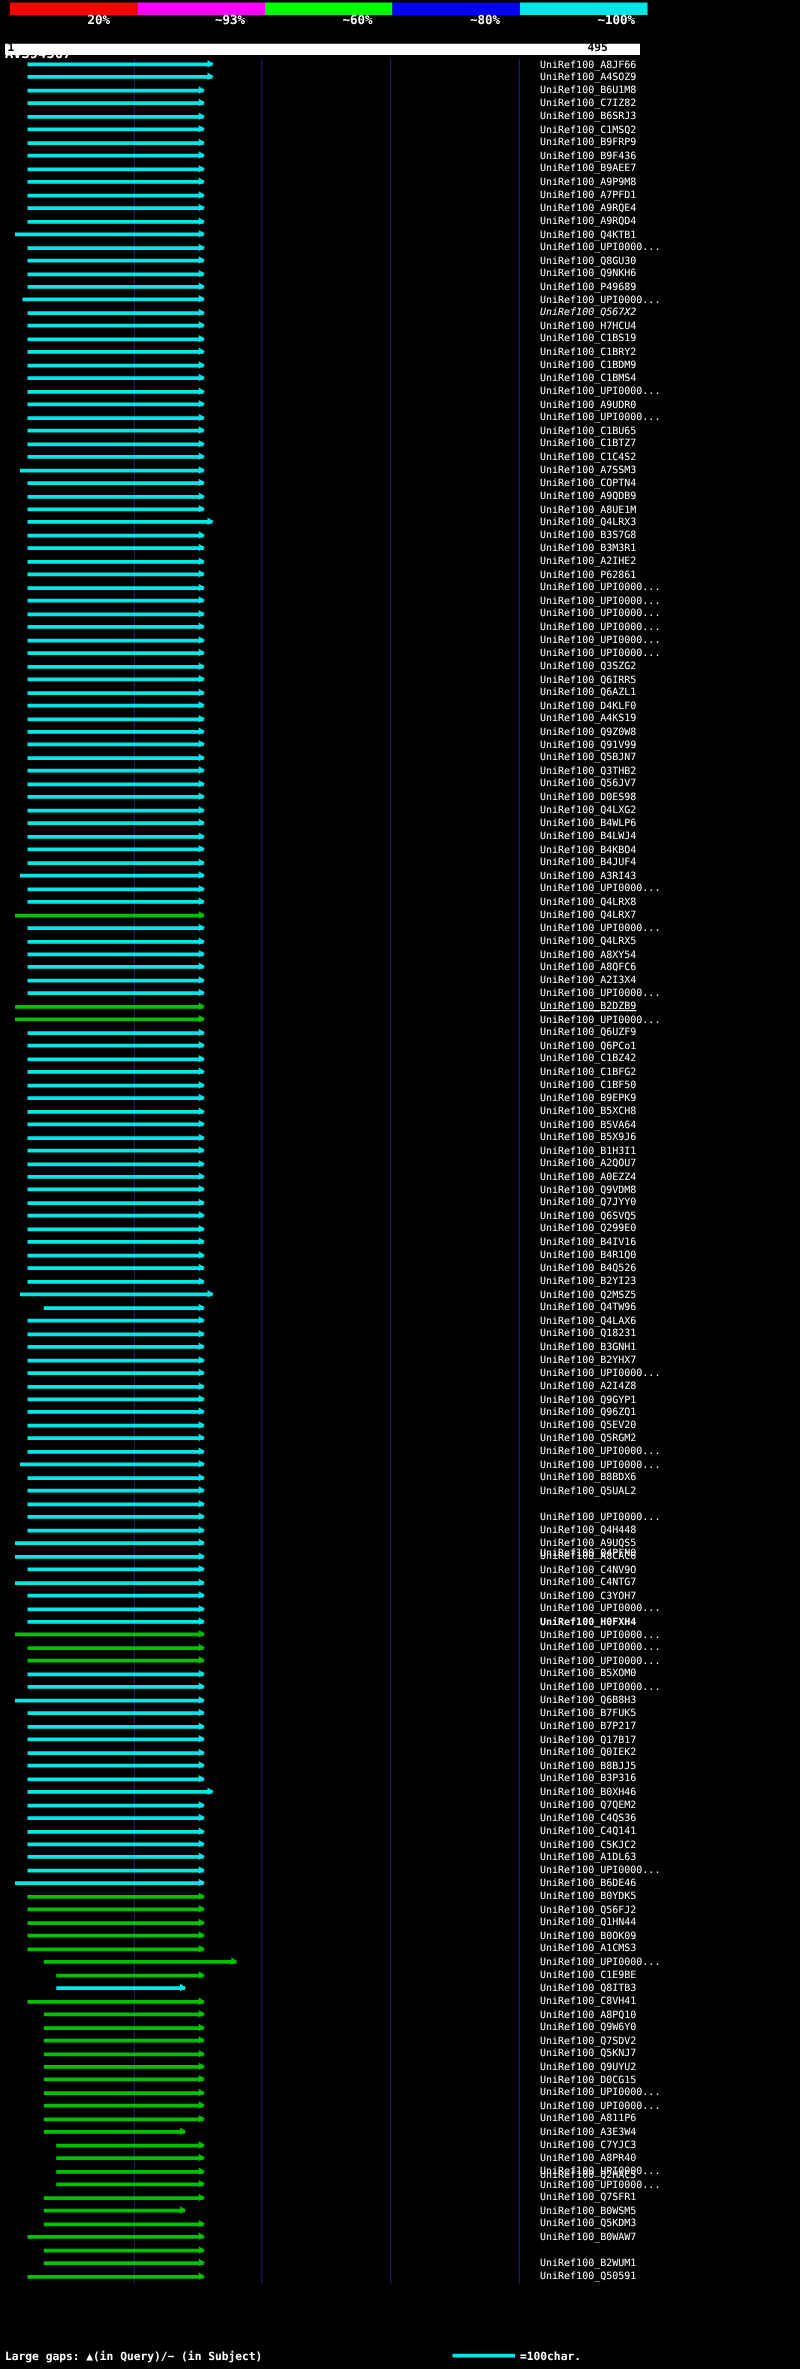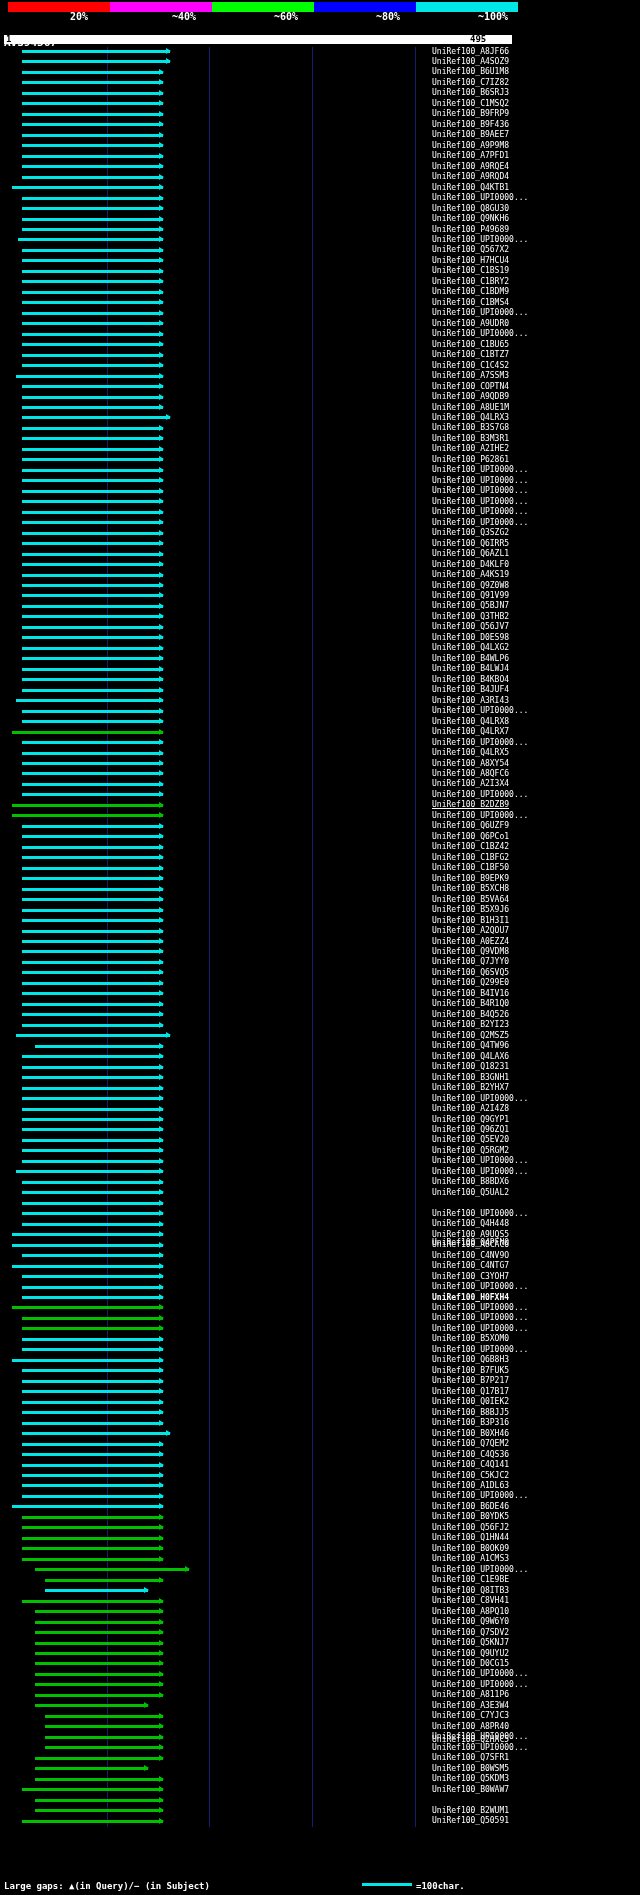--- a/index.html
+++ b/index.html
@@ -42,21 +42,21 @@
 
 <div id="scalebar">
     <div style="background: rgb(255, 0, 0); flex: 1 1 0%;"></div>
     <div style="background: rgb(255, 0, 255); flex: 1 1 0%;"></div>
     <div style="background: rgb(0, 255, 0); flex: 1 1 0%;"></div>
     <div style="background: rgb(0, 0, 255); flex: 1 1 0%;"></div>
     <div style="background: rgb(0, 229, 229); flex: 1 1 0%;"></div>
   </div>
 <div id="scaleticks">
     <span style="left: 62px;">20%</span>
-    <span style="left: 164px;">~40%</span>
+    <span style="left: 164px;">~93%</span>
     <span style="left: 266px;">~60%</span>
     <span style="left: 368px;">~80%</span>
     <span style="left: 470px;">~100%</span>
   </div>
 
 <div id="queryname">AV394567</div>
 <div id="querybar"></div>
 <div id="qleft">1</div>
 <div id="qright">495</div>
 
@@ -759,21 +759,21 @@
     <div class="lbl" style="top: 94.7353px;">UniRef100_A9P9M8</div>
     <div class="lbl" style="top: 105.206px;">UniRef100_A7PFD1</div>
     <div class="lbl" style="top: 115.676px;">UniRef100_A9RQE4</div>
     <div class="lbl" style="top: 126.147px;">UniRef100_A9RQD4</div>
     <div class="lbl" style="top: 136.618px;">UniRef100_Q4KTB1</div>
     <div class="lbl" style="top: 147.088px;">UniRef100_UPI0000...</div>
     <div class="lbl" style="top: 157.559px;">UniRef100_Q8GU30</div>
     <div class="lbl" style="top: 168.029px;">UniRef100_Q9NKH6</div>
     <div class="lbl" style="top: 178.5px;">UniRef100_P49689</div>
     <div class="lbl" style="top: 188.971px;">UniRef100_UPI0000...</div>
-    <div class="lbl" style="top: 199.441px;">UniRef100_Q567X2</div>
+    <div class="lbl" style="top: 199.441px; font-style: italic;">UniRef100_Q567X2</div>
     <div class="lbl" style="top: 209.912px;">UniRef100_H7HCU4</div>
     <div class="lbl" style="top: 220.382px;">UniRef100_C1BS19</div>
     <div class="lbl" style="top: 230.853px;">UniRef100_C1BRY2</div>
     <div class="lbl" style="top: 241.324px;">UniRef100_C1BDM9</div>
     <div class="lbl" style="top: 251.794px;">UniRef100_C1BMS4</div>
     <div class="lbl" style="top: 262.265px;">UniRef100_UPI0000...</div>
     <div class="lbl" style="top: 272.735px;">UniRef100_A9UDR0</div>
     <div class="lbl" style="top: 283.206px;">UniRef100_UPI0000...</div>
     <div class="lbl" style="top: 293.676px;">UniRef100_C1BU65</div>
     <div class="lbl" style="top: 304.147px;">UniRef100_C1BTZ7</div>

